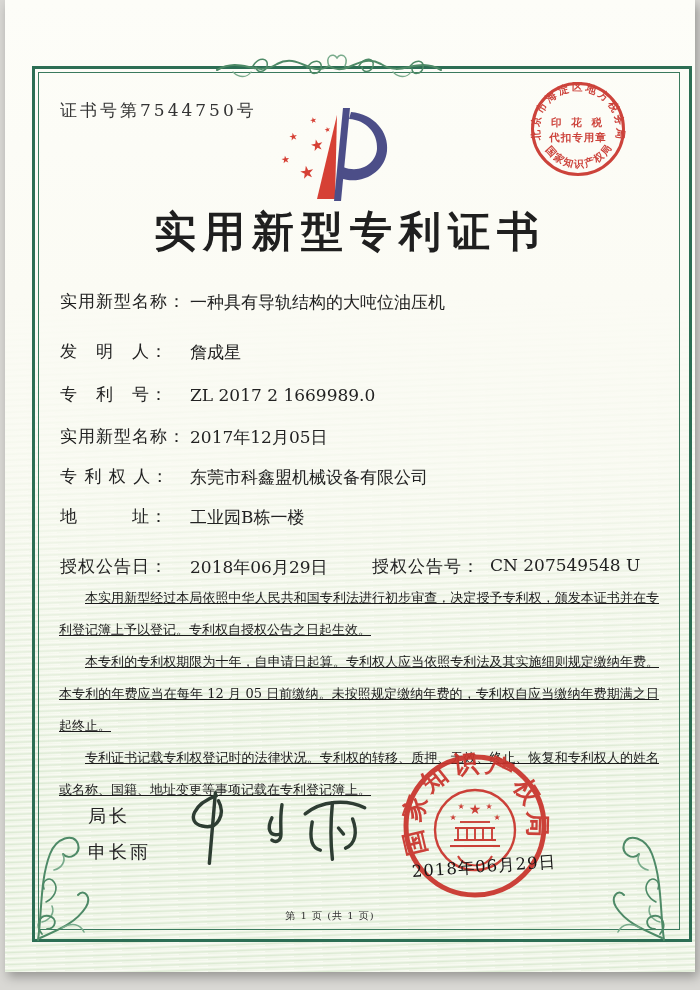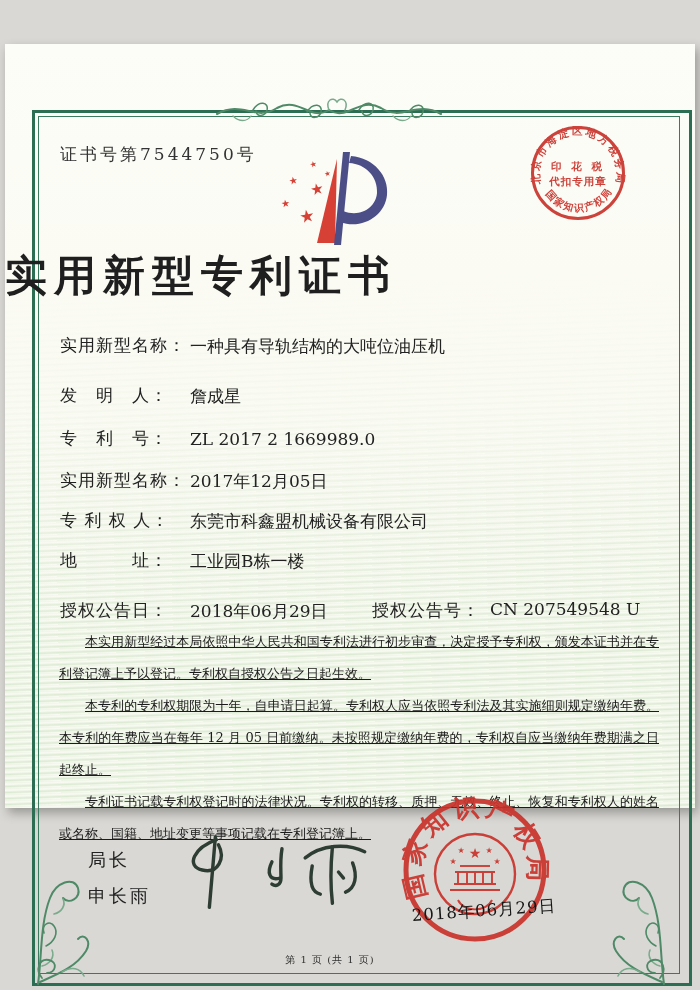--- a/index.html
+++ b/index.html
@@ -3,34 +3,33 @@
 <meta charset="utf-8">
 <style>
   html,body{margin:0;padding:0;}
   body{
     width:700px;height:990px;position:relative;overflow:hidden;
     background:#d9d8d4;
     font-family:"DejaVu Serif","Liberation Serif",serif;
     color:#262626;
   }
   .paper{
-    position:absolute;left:5px;top:0;width:690px;height:764px;
+    position:absolute;left:5px;top:0;width:690px;height:972px;
     background:
       linear-gradient(180deg,#fdfdf8 0%,#fbfbf4 30%,rgba(251,251,244,0.78) 48%,rgba(251,251,244,0.30) 64%,rgba(251,251,244,0) 80%),
       repeating-linear-gradient(178deg,#eef4e6 0px,#f9fbf3 2px,#dcead3 4.2px,#f9fbf3 6px);
     background-color:#f3f6ea;
     box-shadow:3px 5px 10px rgba(0,0,0,0.30);
-    margin-top:44px;
   }
   .frame{position:absolute;left:27px;top:66px;width:654px;height:870px;border:3px solid #2c6e54;}
   .frame-inner{position:absolute;left:33px;top:72px;width:640px;height:856px;border:1px solid #3a7a5e;}
   .cert-no{position:absolute;left:55px;top:99px;font-size:17px;letter-spacing:3px;color:#333;}
   .logo{position:absolute;left:272px;top:105px;width:114px;height:100px;}
   .seal-top{position:absolute;left:523px;top:79px;width:100px;height:100px;opacity:0.92;}
-  .title{position:absolute;left:0;top:204px;width:100%;
+  .title{position:absolute;left:0;top:204px;width:100%;text-align:center;
     font-size:42px;font-weight:bold;letter-spacing:7px;color:#1f1f1f;}
   .row{position:absolute;left:55px;width:592px;display:flex;font-size:17px;color:#222;}
   .row .label{width:130px;flex:0 0 130px;letter-spacing:1px;}
   .row .value{flex:1;line-height:1.45;}
   .r1{top:290px}.r2{top:340px}.r3{top:383px}.r4{top:425px}.r5{top:465px}.r6{top:505px}.r7{top:555px}
   .grant-no{position:absolute;left:312px;top:0;display:flex;font-size:17px;}
   .grant-no .label{width:118px;flex:0 0 118px;letter-spacing:1px;}
   .paragraphs{position:absolute;left:54px;top:582px;width:600px;
     font-size:13px;line-height:32px;text-align:justify;color:#1b1b1b;text-decoration:underline;}
   .paragraphs p{margin:0;text-indent:2em;}

